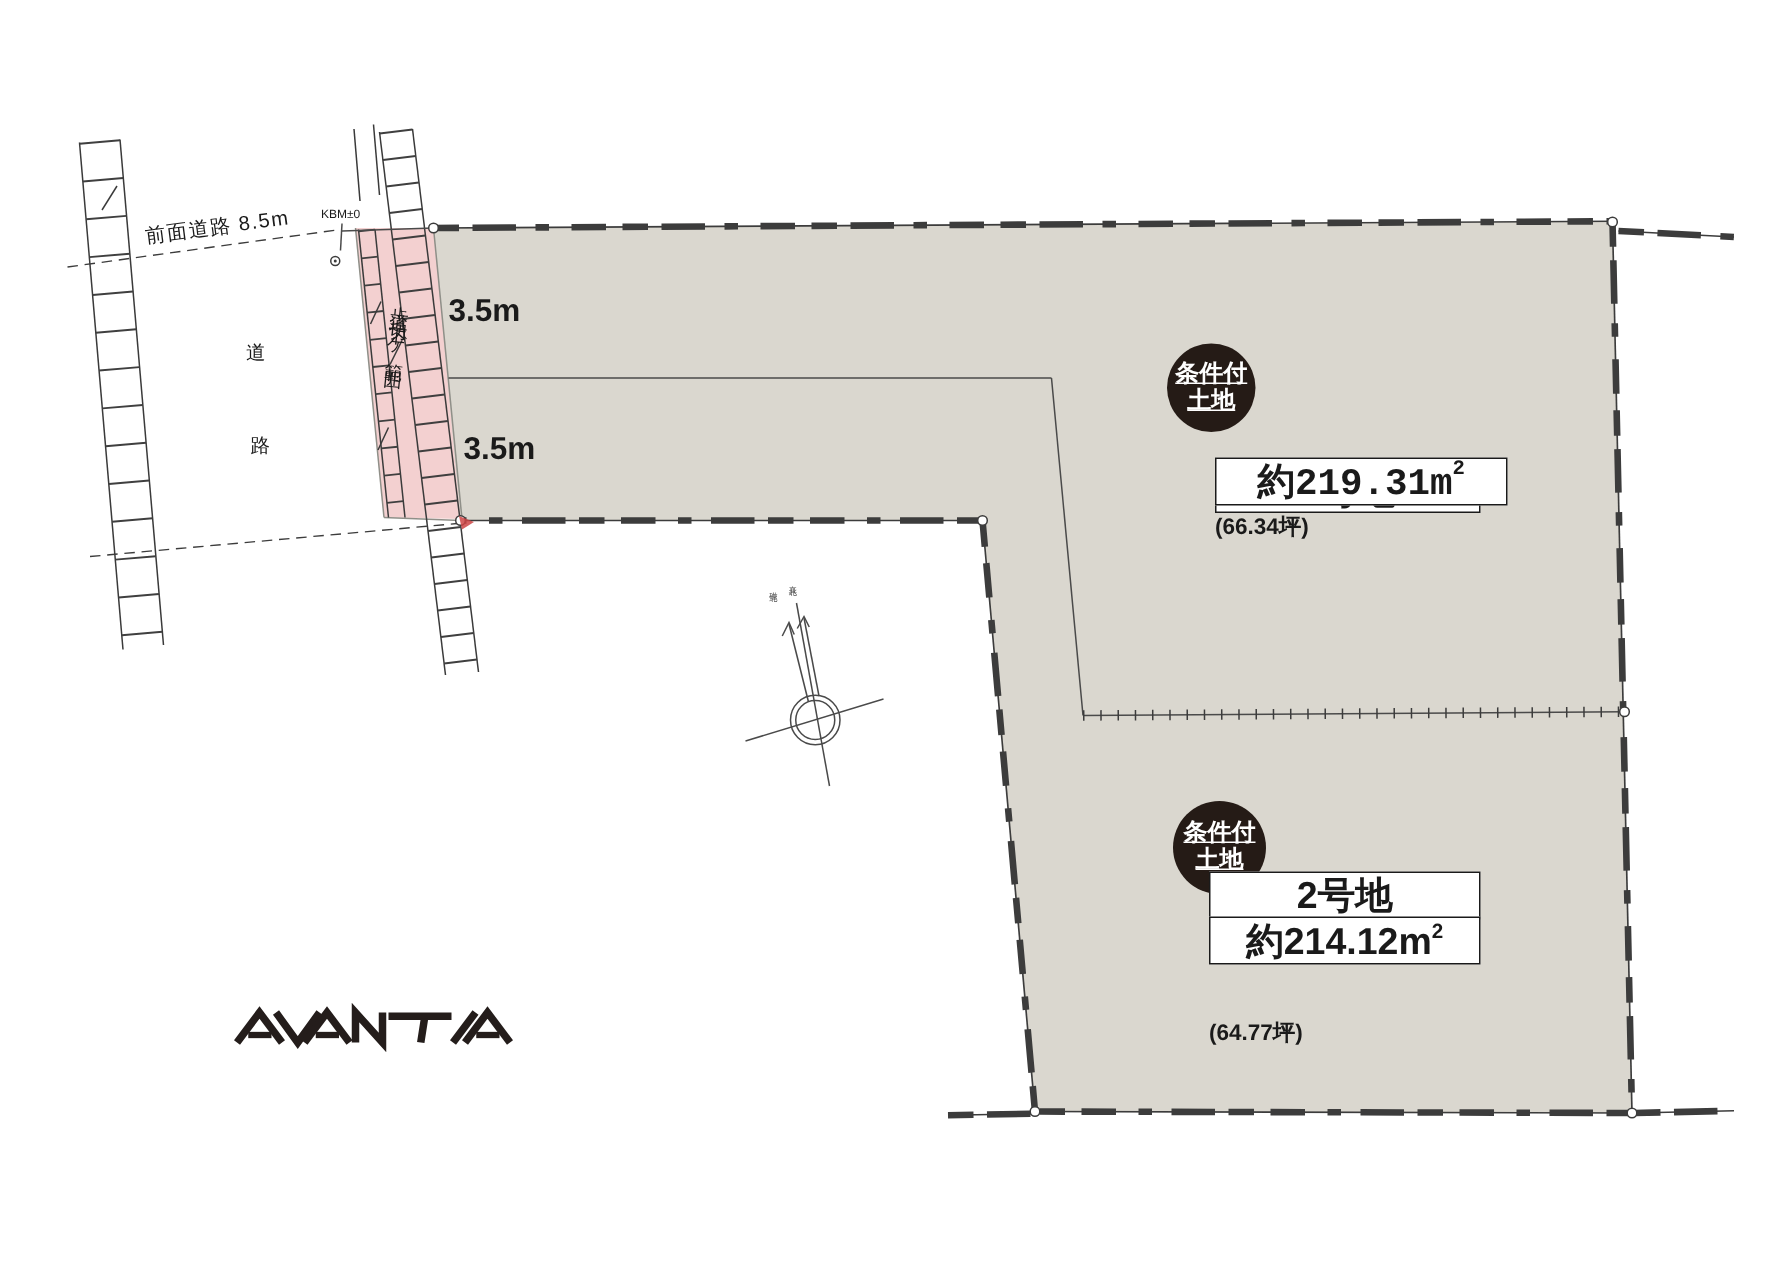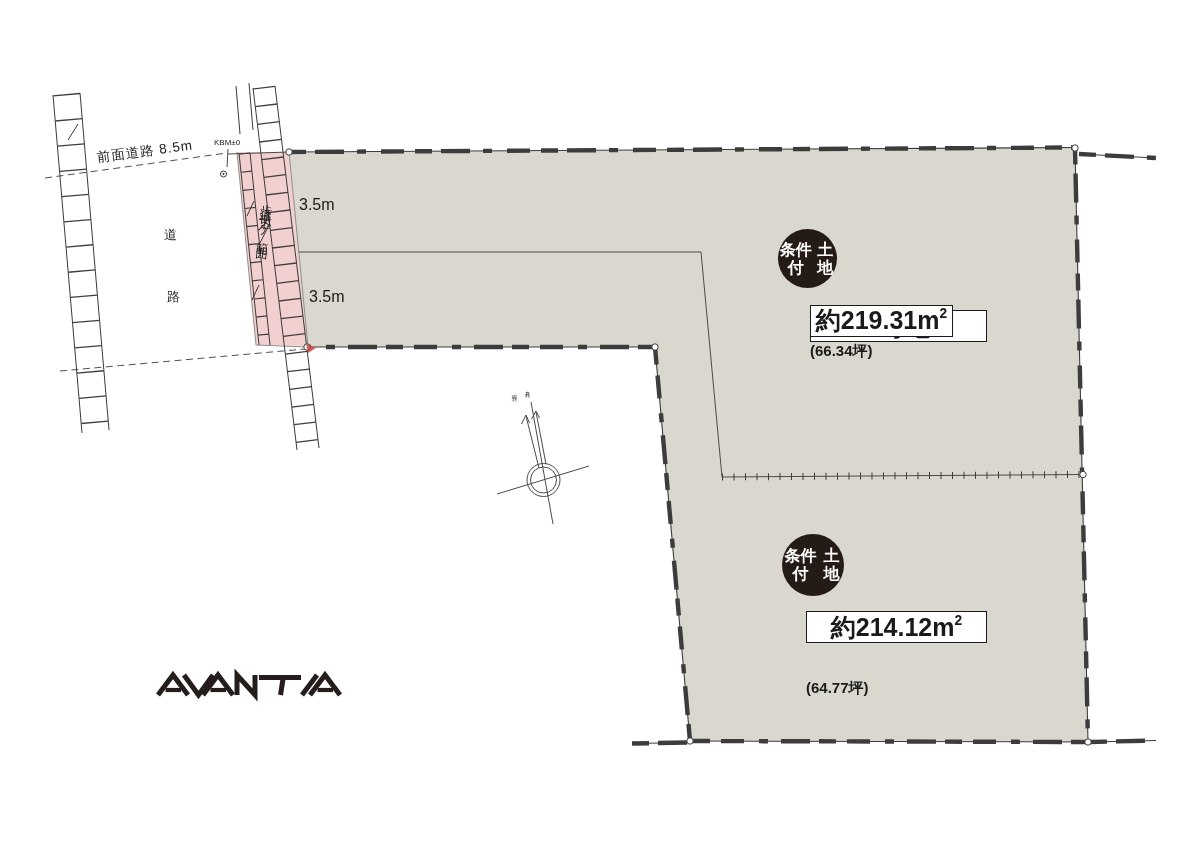--- a/index.html
+++ b/index.html
@@ -19,25 +19,25 @@
   .rungs22{stroke:#3f3f3f;stroke-width:22;fill:none;stroke-dasharray:1.3 16.5;}
   .rungs11{stroke:#3f3f3f;stroke-width:11;fill:none;stroke-dasharray:1.2 17;}
   .cmark{fill:#fff;stroke:#3c3c3c;stroke-width:1;}
   .compass{stroke:#4a4a4a;stroke-width:1;fill:none;}
   .logo{stroke:#241d1b;stroke-width:5;fill:none;stroke-linejoin:miter;stroke-linecap:butt;}
   .logo-bar{stroke:#241d1b;stroke-width:4.2;fill:none;}
   
   .road-label{left:97px;top:149px;font-size:13.5px;transform:rotate(-7.5deg);transform-origin:left center;letter-spacing:1px;}
   .road-kanji{font-size:13px;}
   .kbm{left:214px;top:138px;font-size:8px;letter-spacing:0;}
-  .wlabel{font-size:16px;}
+  .wlabel{font-size:21px;font-weight:bold;}
   .setback{left:259px;top:194px;font-size:12.5px;letter-spacing:5px;writing-mode:vertical-rl;
            transform:rotate(6deg);transform-origin:top center;}
   .badge{position:absolute;border-radius:50%;color:#fff;font-weight:bold;font-size:16px;line-height:18px;
-         display:flex;align-items:center;justify-content:center;text-align:center;}
+         display:flex;flex-direction:column;align-items:center;justify-content:center;text-align:center;text-decoration:underline;}
   .pbox{position:absolute;background:#fff;border:1.5px solid #1a1a1a;display:flex;align-items:center;
         justify-content:center;font-weight:bold;font-size:25px;box-sizing:border-box;}
   .sup{font-size:0.55em;position:relative;top:-0.5em;}
   .tsubo{position:absolute;text-align:left;font-size:15px;font-weight:bold;}
   .address{left:150px;top:626px;font-size:20px;letter-spacing:2px;}
   .cnlabel{font-size:5.5px;writing-mode:vertical-rl;letter-spacing:1px;color:#555;}
 </style>
 </head>
 <body>
 
@@ -165,29 +165,32 @@
   <div class="t cnlabel" style="left:512px;top:390px;">磁北</div>
   <div class="t cnlabel" style="left:525px;top:386px;">真北</div>
 
   <div class="badge" style="left: 778px; top: 229px; width: 59px; height: 59px; background: rgb(37, 27, 22);">
     <span>条件付</span>
     <span>土地</span>
   </div>
   <div class="pbox" style="left:810px;top:274px;width:177px;height:32px;margin-top:36px;">
     <span>1号地</span>
   </div>
-  <div class="pbox" style="left:810px;top:304.5px;width:143px;height:32px;">
+  <div class="pbox" style="left:810px;top:304.5px;width:195px;height:32px;font-family:Liberation Mono, monospace;">
     <span>約219.31m</span>
       <span class="sup">2</span>
   </div>
   <div class="t tsubo" style="left:810px;top:342px;width:177px;">(66.34坪)</div>
 
   <div class="badge" style="left: 782px; top: 534px; width: 62px; height: 62px; background: rgb(37, 27, 22);">
     <span>条件付</span>
     <span>土地</span>
+  </div>
+  <div class="pbox" style="left:806px;top:580.5px;width:181px;height:32px;">
+    <span>2号地</span>
   </div>
   <div class="pbox" style="left:806px;top:611px;width:181px;height:32px;">
     <span>約214.12m</span>
       <span class="sup">2</span>
   </div>
   <div class="t tsubo" style="left:806px;top:649px;width:181px;margin-top:30px;">(64.77坪)</div>
 
 
 </div>
 

